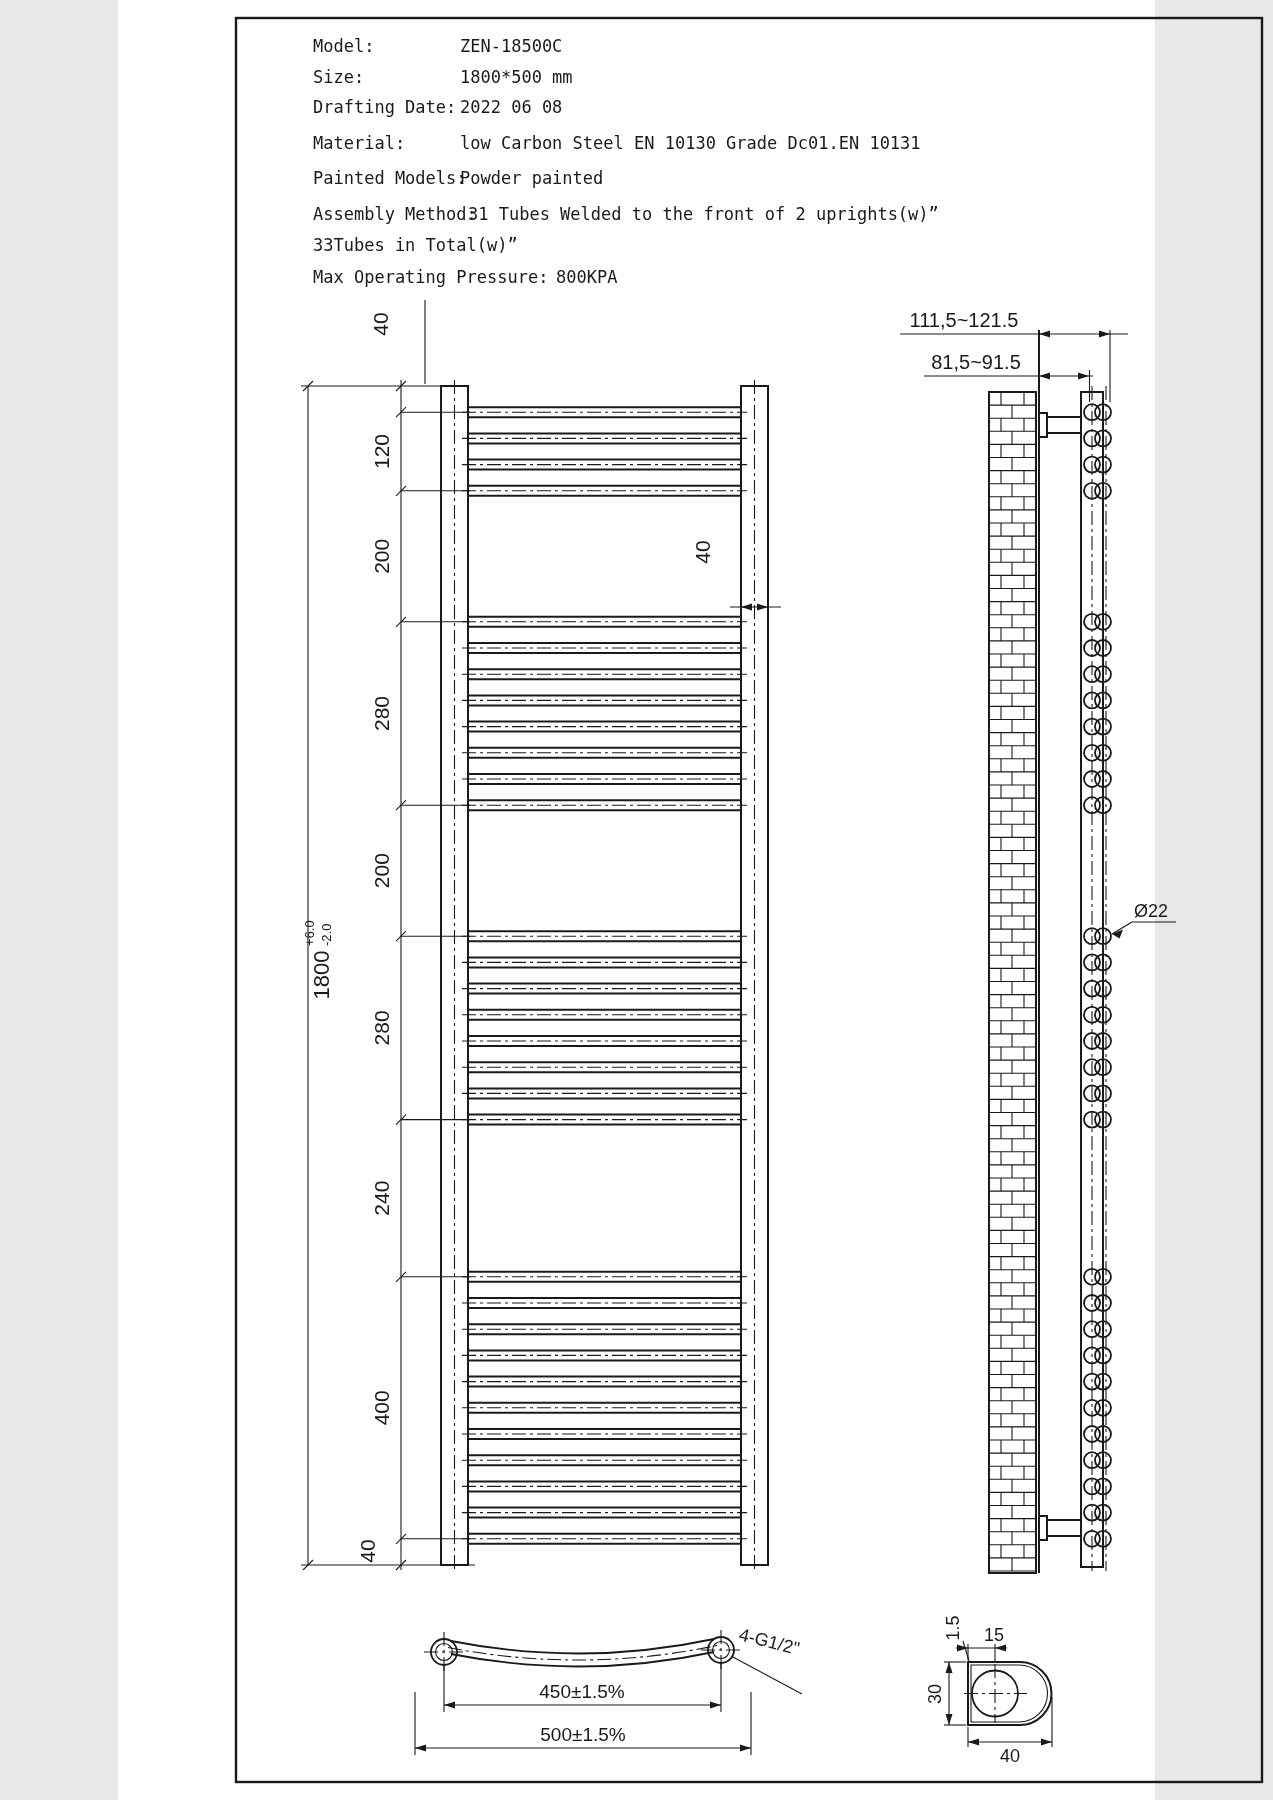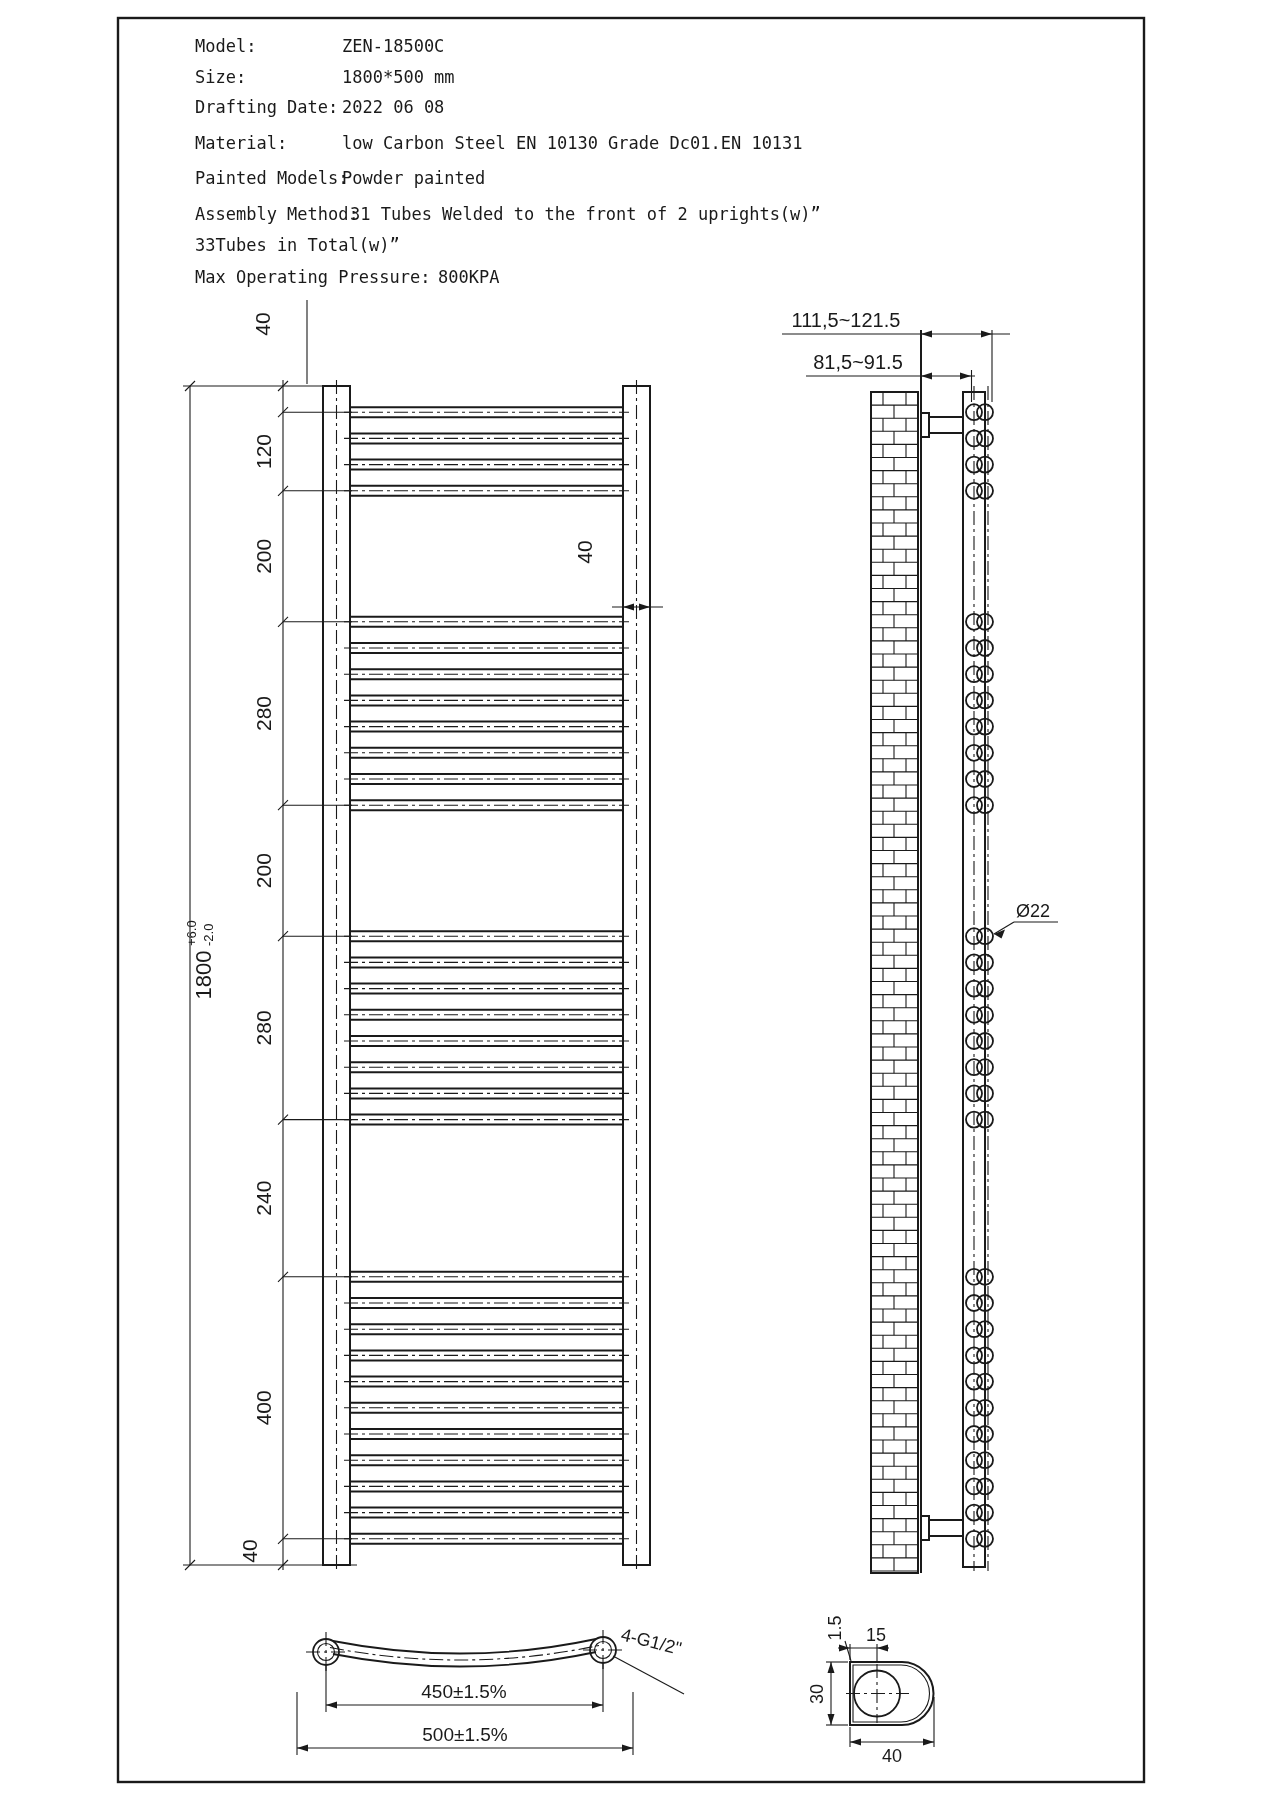--- a/index.html
+++ b/index.html
@@ -1,16 +1,16 @@
 <!DOCTYPE html>
 <html><head>
 <meta charset="utf-8">
 <style>
   html,body{margin:0;padding:0;background:#e8e8e8;}
-  .page{position:relative;width:1273px;height:1800px;background:#ffffff;margin:0 auto;
+  .page{position:relative;width:1037px;height:1800px;background:#ffffff;margin:0 auto;
         font-family:"Liberation Sans",sans-serif;}
   svg{position:absolute;left:0;top:0;}
   svg text{fill:#1a1a1a;}
   .mono{font-family:"DejaVu Sans Mono",monospace;font-size:17px;}
   .dim{font-family:"Liberation Sans",sans-serif;font-size:20px;}
   .dim-sm{font-family:"Liberation Sans",sans-serif;font-size:19px;}
   .dim-xs{font-family:"Liberation Sans",sans-serif;font-size:18px;}
   .chain{font-family:"Liberation Sans",sans-serif;font-size:21px;}
   .big{font-family:"Liberation Sans",sans-serif;font-size:22px;}
   .tol{font-family:"Liberation Sans",sans-serif;font-size:13px;}

